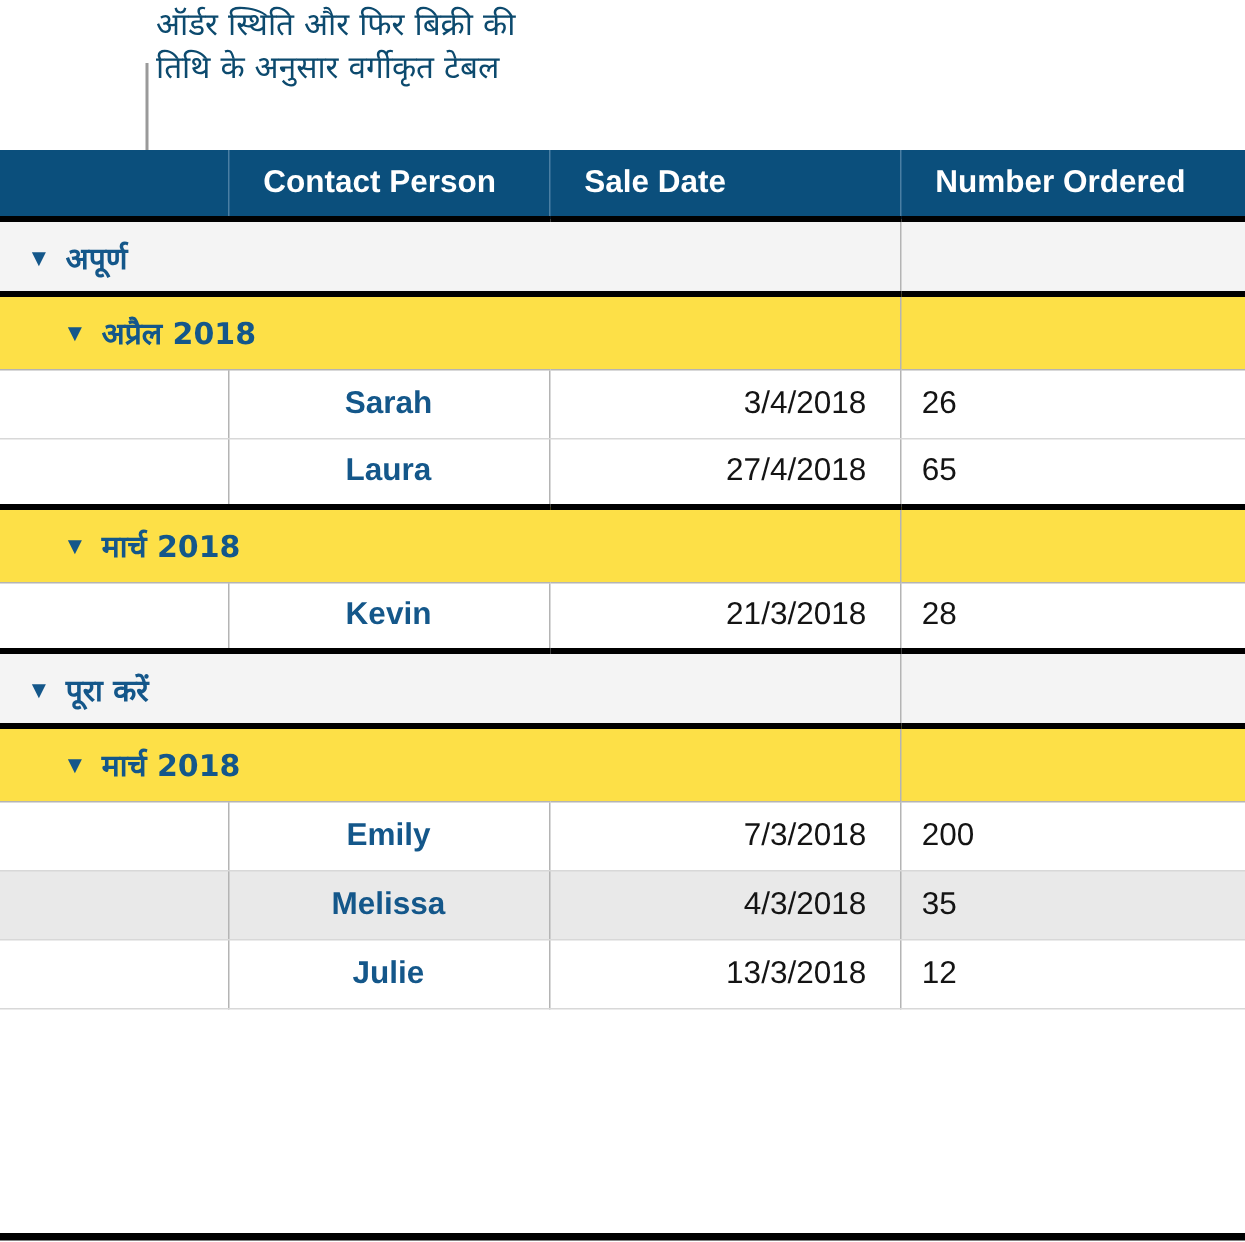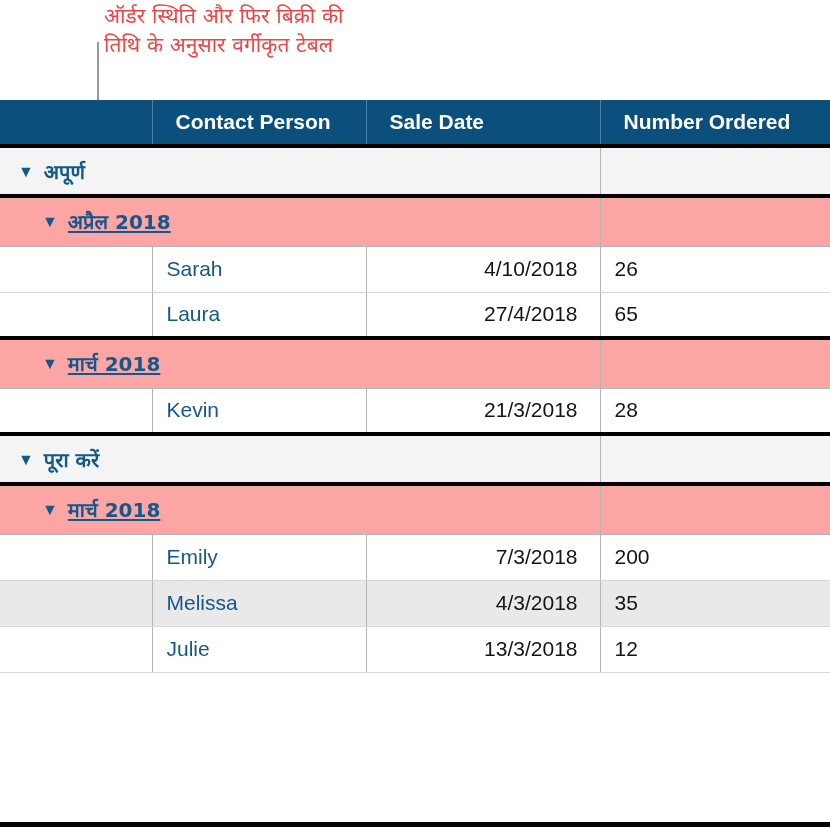--- a/index.html
+++ b/index.html
@@ -17,21 +17,21 @@
   #caption-block {
     position: absolute;
     left: 104px;
     top: 2px;
     width: 420px;
   }
   .caption-line {
     font-family: "DejaVu Sans", "Liberation Sans", sans-serif;
     font-size: 21px;
     line-height: 29px;
-    color: #ef4444;
+    color: #0c4a6e;
     white-space: nowrap;
   }
   #callout-line {
     position: absolute;
     left: 97px;
     top: 42px;
     width: 2px;
     height: 120px;
     background: #9a9a9a;
   }
@@ -77,43 +77,43 @@
     margin-left: 28px;
   }
   tbody td:last-child { border-right: none; }
 
   
   tr.data-row td { background: #ffffff; }
   tr.data-row.alt td { background: #e9e9e9; }
   td.cell-indent { border-right: 1px solid #b4b4b4; }
   td.cell-contact {
     color: #14578a;
-    font-weight: normal;
-    text-align: left;
+    font-weight: bold;
+    text-align: center;
   }
   td.cell-date {
     color: #141414;
     text-align: right;
     padding-right: 22px;
   }
   td.cell-num {
     color: #141414;
     text-align: left;
     padding-right: 22px;
   }
 
   
   tr.group-row td {
     font-weight: bold;
     color: #14578a;
     font-size: 21px;
     border-bottom: 1px solid #b4b4b4;
   }
   tr.group-l1 td { background: #f4f4f4; height: 50px; }
-  tr.group-l2 td { background: #fca5a5; height: 50px; text-decoration: underline; }
+  tr.group-l2 td { background: #fde047; height: 50px; }
 
   tr.group-row td.group-label-cell {
     border-right: none;
     white-space: nowrap;
   }
   tr.group-row td.group-blank { }
 
   
   tr.sep-top td { border-top: 4px solid #000000; }
 
@@ -176,21 +176,21 @@
         <td class="group-blank"></td>
       </tr>
       <tr class="group-row group-l2 sep-top">
         <td class="group-label-cell" colspan="2"><span class="indent-2"><span class="tri">▼</span><span class="glabel">अप्रैल 2018</span></span></td>
         <td class="group-blank"></td>
         <td class="group-blank"></td>
       </tr>
       <tr class="data-row">
         <td class="cell-indent"></td>
         <td class="cell-contact">Sarah</td>
-        <td class="cell-date">4/10/2018</td>
+        <td class="cell-date">3/4/2018</td>
         <td class="cell-num">26</td>
       </tr>
       <tr class="data-row">
         <td class="cell-indent"></td>
         <td class="cell-contact">Laura</td>
         <td class="cell-date">27/4/2018</td>
         <td class="cell-num">65</td>
       </tr>
       <tr class="group-row group-l2 sep-top">
         <td class="group-label-cell" colspan="2"><span class="indent-2"><span class="tri">▼</span><span class="glabel">मार्च 2018</span></span></td>

